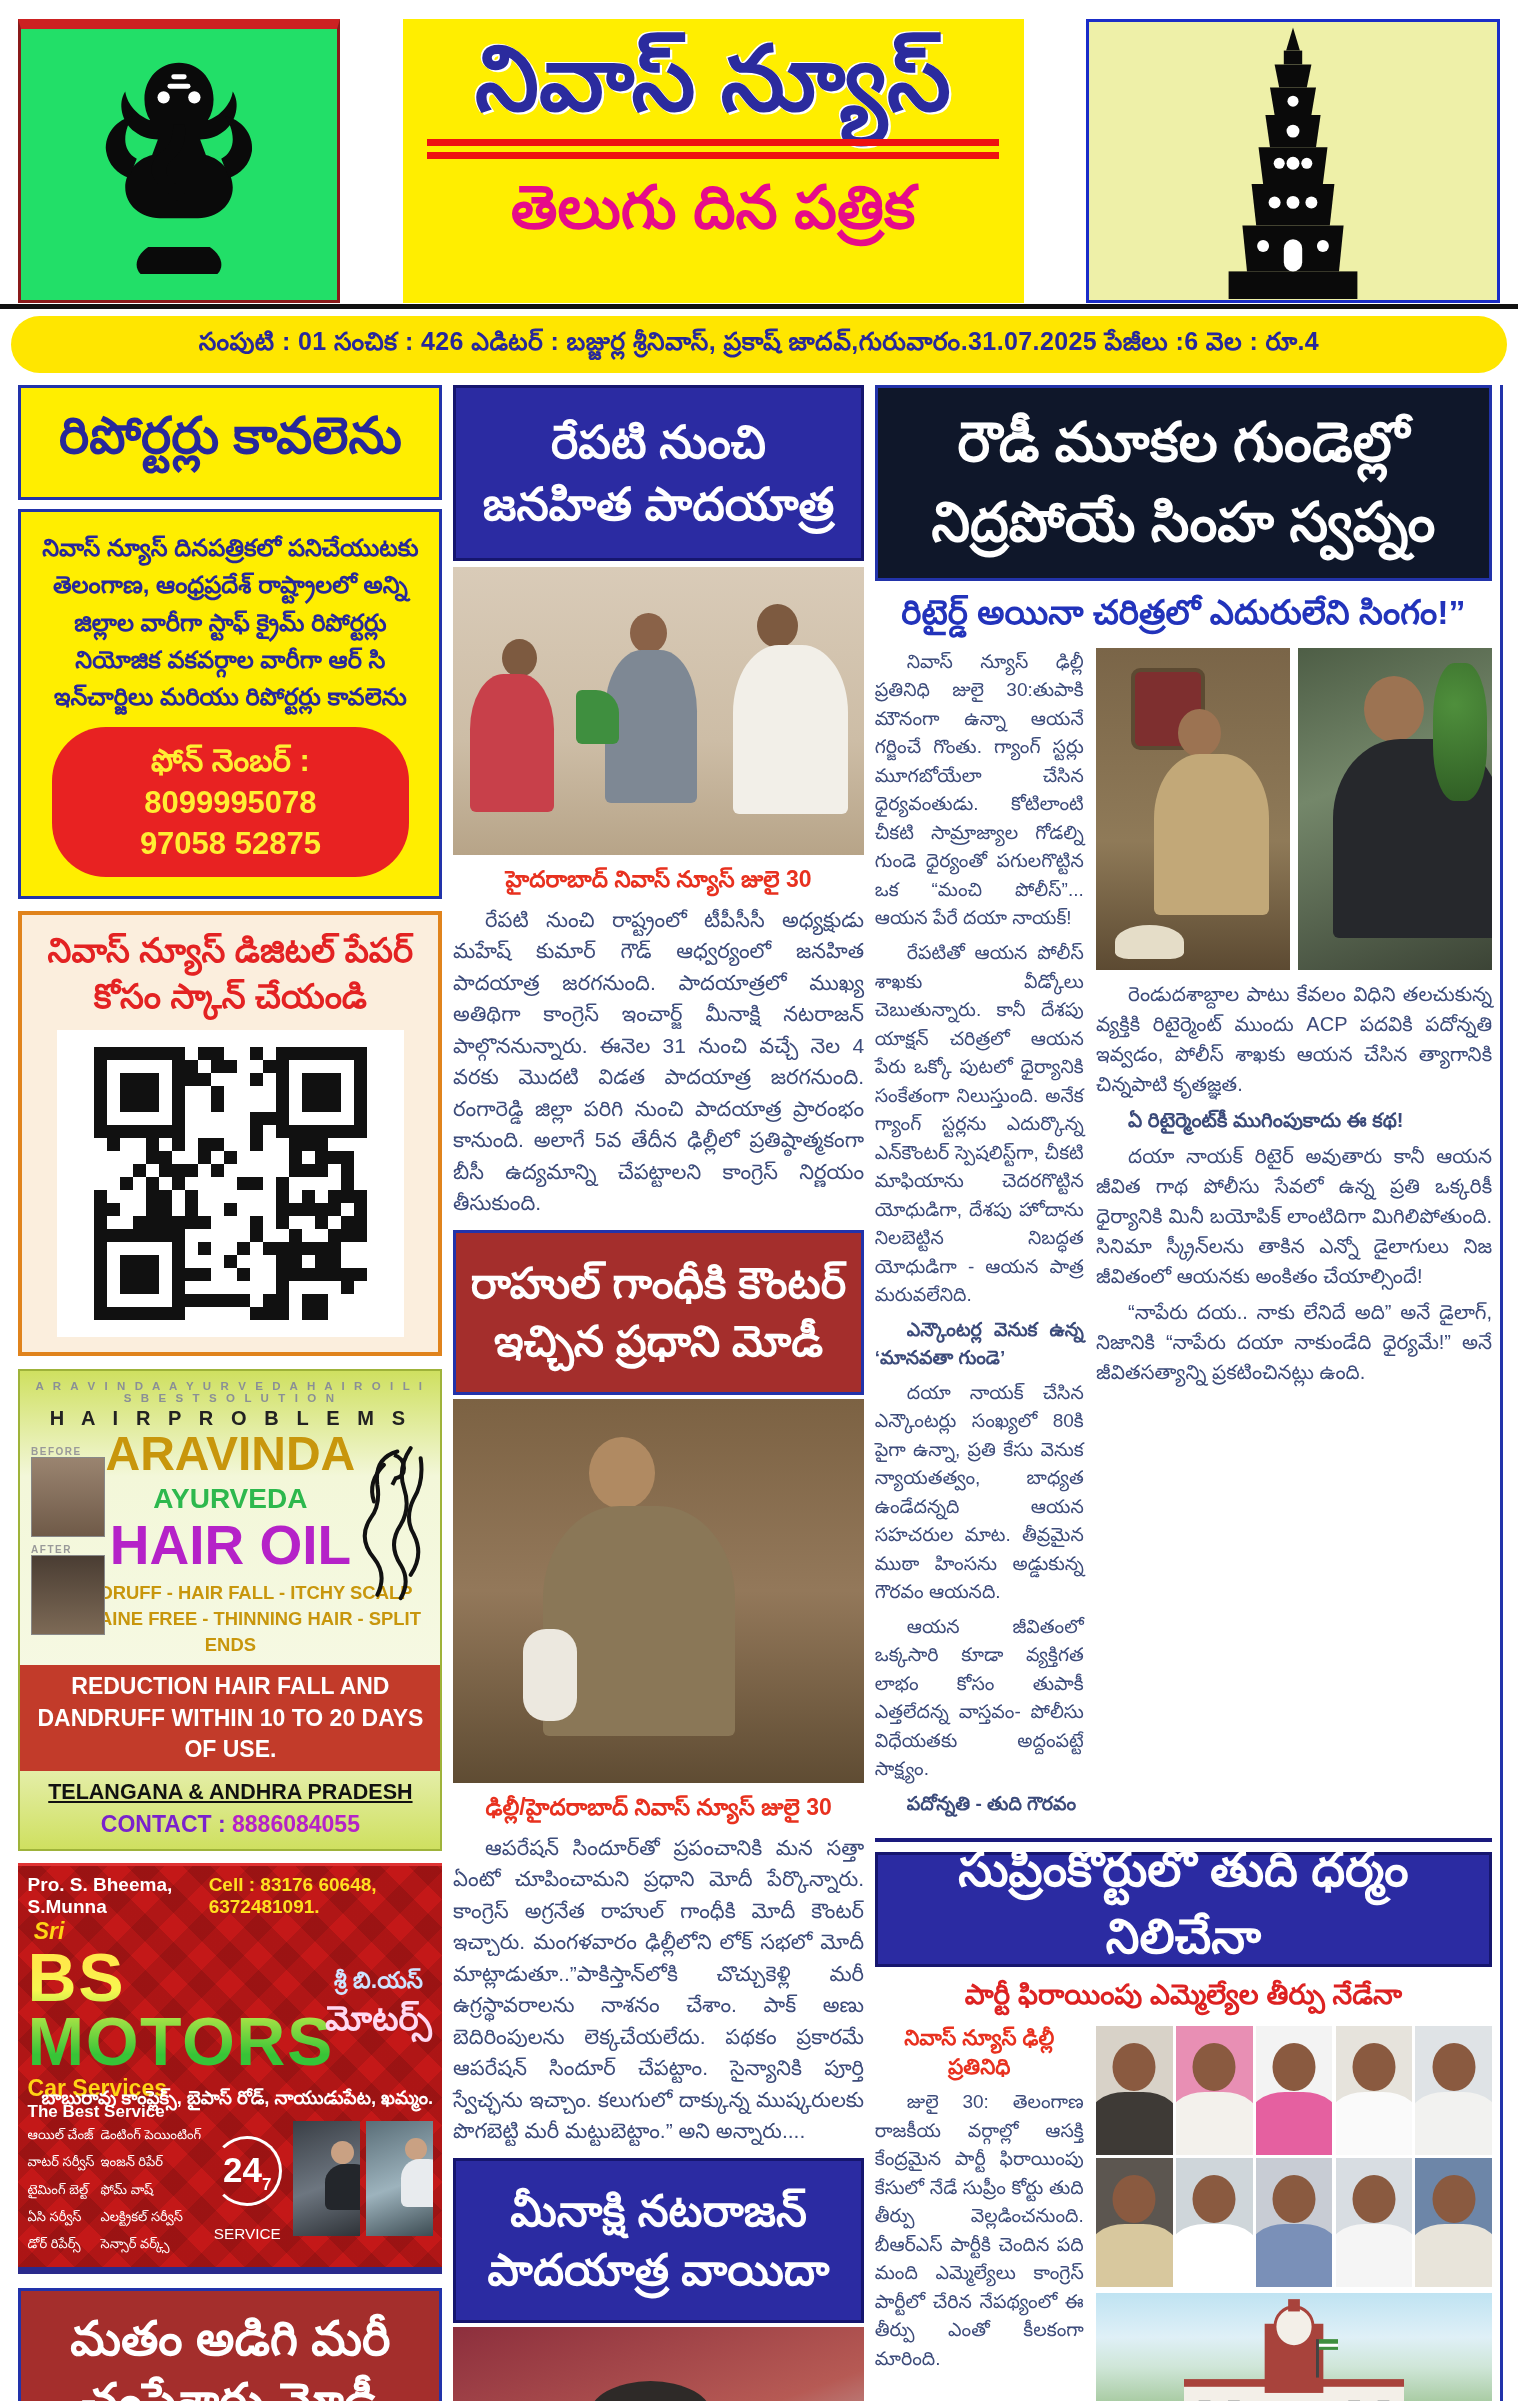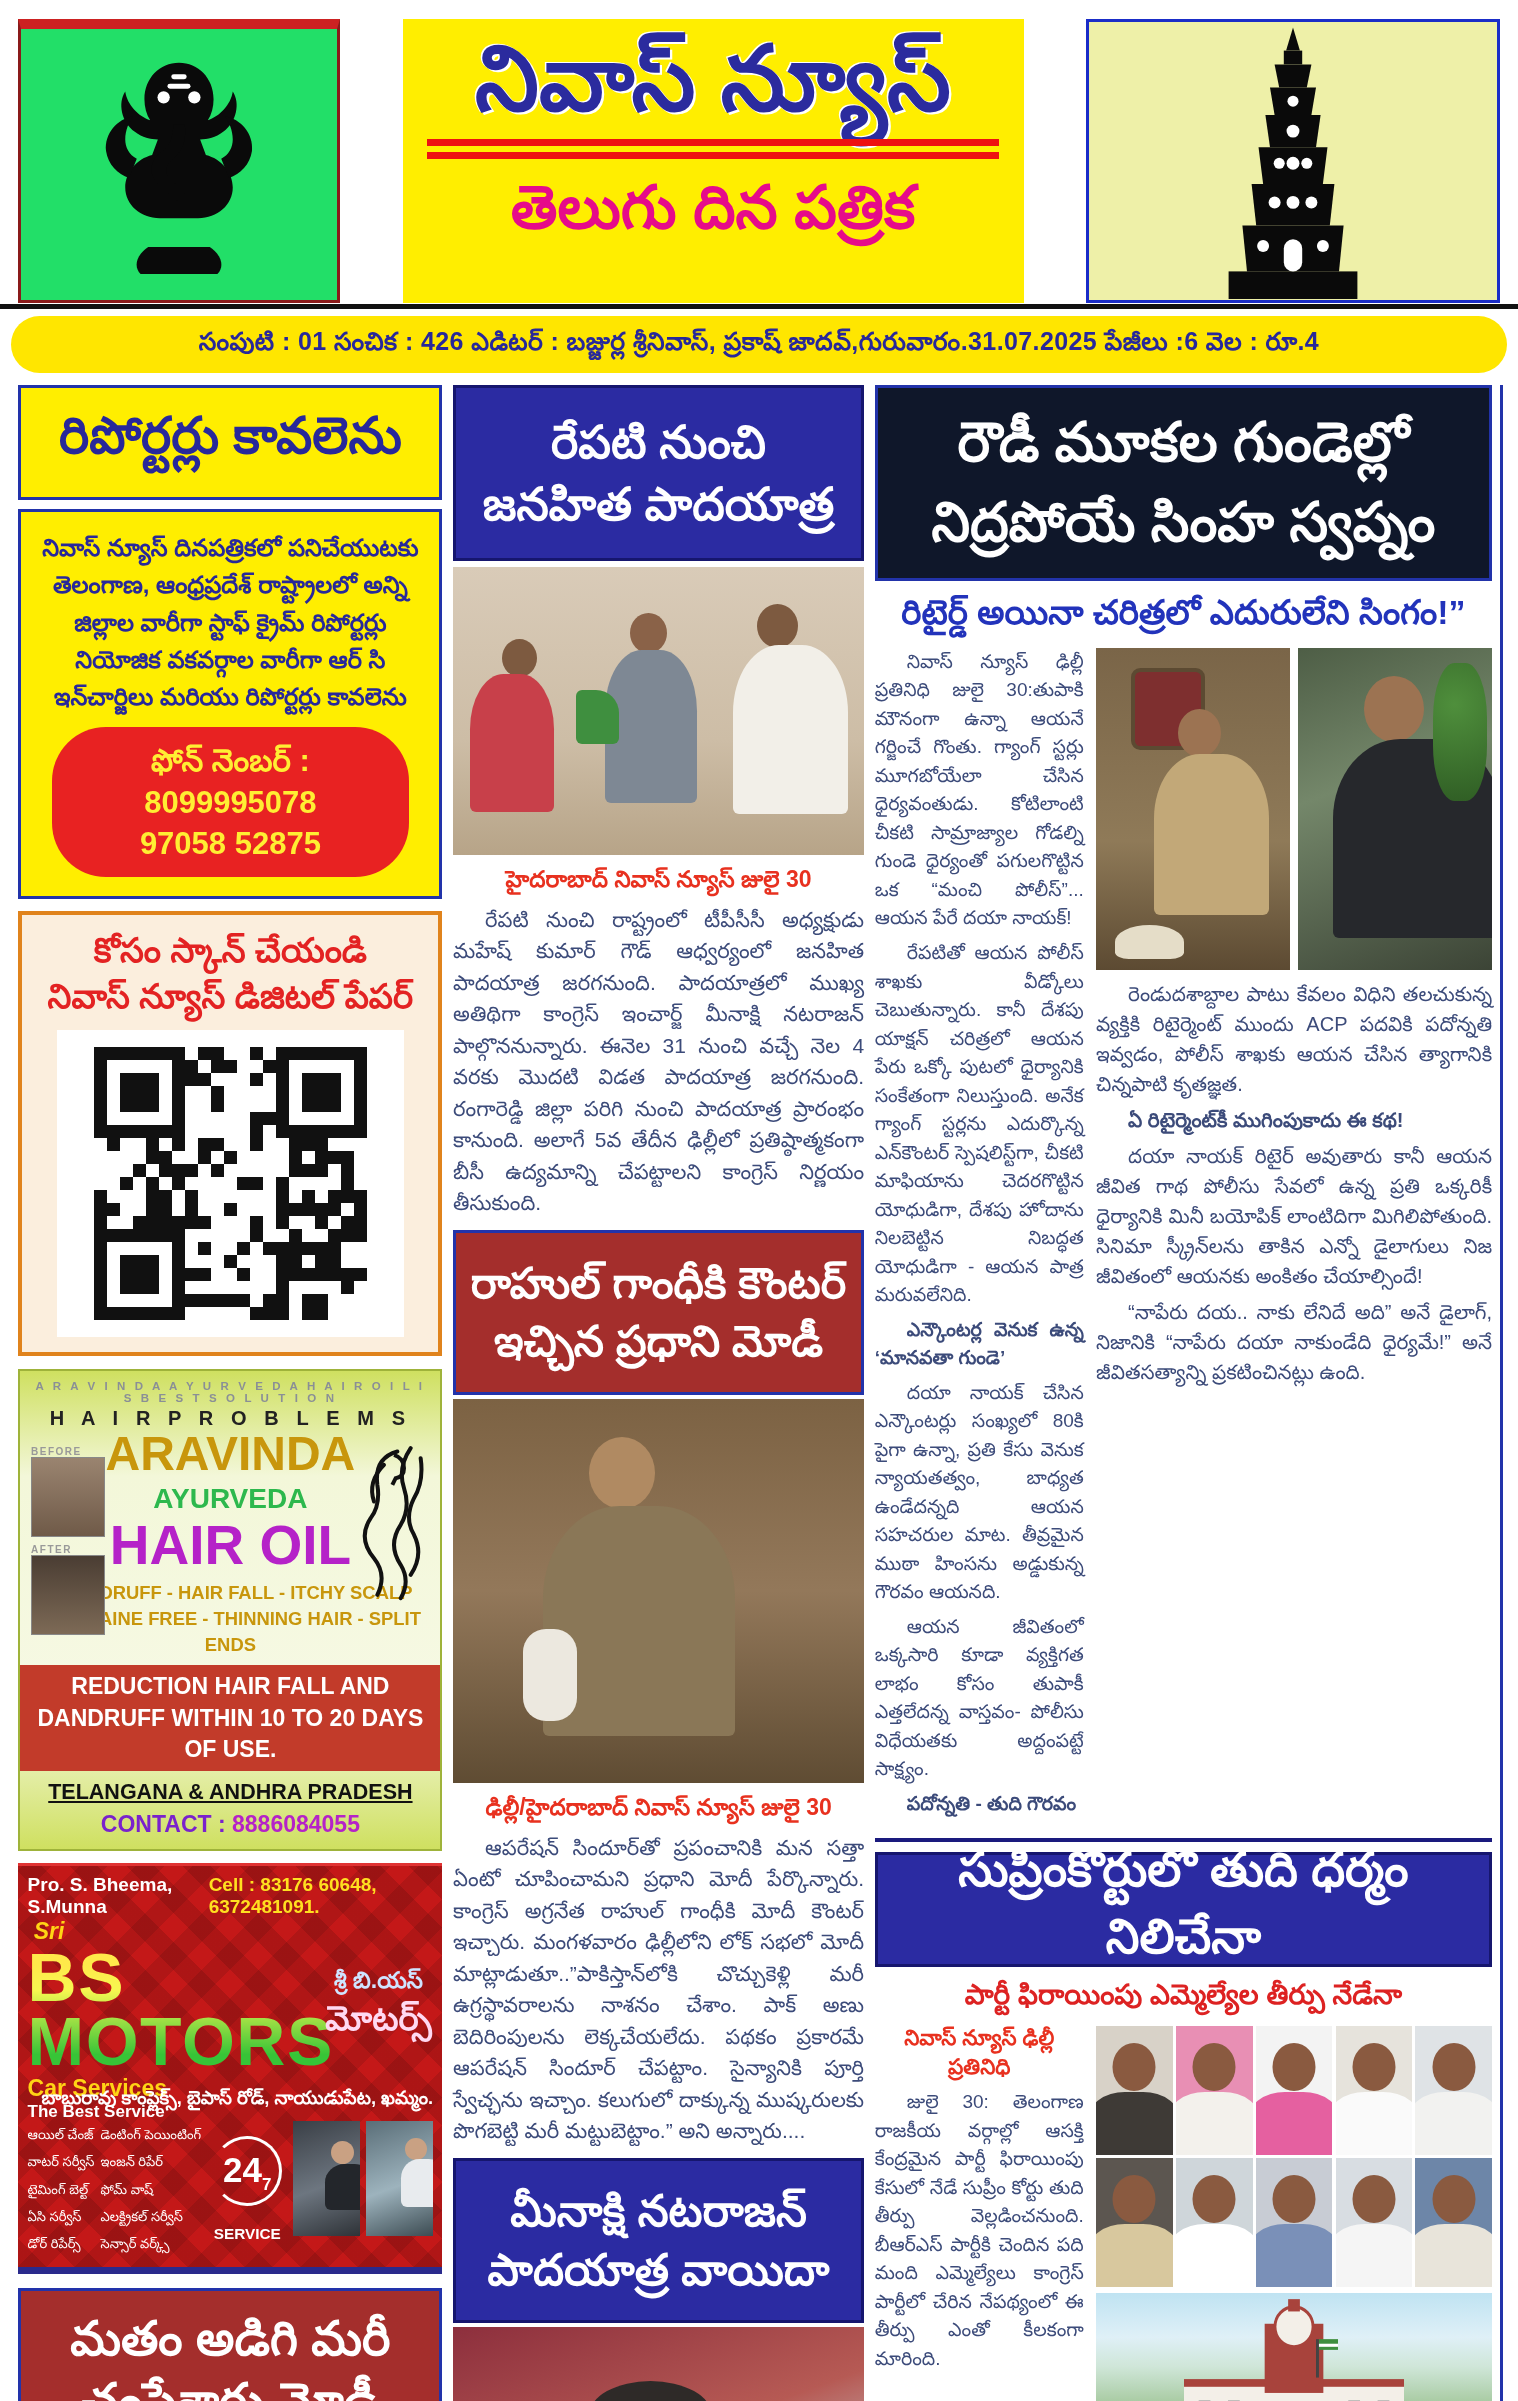--- a/index.html
+++ b/index.html
@@ -80,21 +80,21 @@
   .bsm .tel-right{position:absolute;right:10.7px;top:101px;text-align:center;}
   .bsm .tel-right .t1{color:#cfe4ff;font-size:23px;font-weight:bold;}
   .bsm .tel-right .t2{color:#ffd9f2;font-size:34px;font-weight:bold;}
   .bsm .carserv{color:#ffd415;font-size:23px;font-weight:bold;margin-top:1.5px;}
   .bsm .bestserv{color:#ffffff;font-size:17px;font-weight:bold;}
   .bsm .addr{color:#ffffff;font-size:18.4px;font-weight:bold;text-align:right;margin-top:-35px;}
   .bsm .botrow{display:flex;gap:6.1px;margin-top:7.7px;align-items:stretch;}
   .bsm .svc{font-size:13px;line-height:2.1;white-space:nowrap;}
   .bsm .s247{width:80px;text-align:center;align-self:center;}
   .bsm .s247 .num{font-size:35px;font-weight:bold;color:#fff;border:3.8px solid #fff;border-left-color:transparent;border-radius:50%;width:64px;height:64px;line-height:61px;margin:0 auto;}
-  .bsm .s247 .lab{font-size:15.3px;font-weight:bold;margin-top:19px;}
+  .bsm .s247 .lab{font-size:15.3px;font-weight:normal;margin-top:19px;}
   .bsm .shotbox{flex:1;height:115px;position:relative;overflow:hidden;}
   .modi2-photo{height:384px;background:linear-gradient(180deg,#7c6243 0%,#93785a 50%,#5f4c33 100%);}
   .meen-photo{height:399px;background:linear-gradient(160deg,#8d2f3d 0%,#b65a54 35%,#c8cdd2 60%,#9c3b45 100%);}
   .jan-photo{height:288px;background:linear-gradient(180deg,#d9cbb8 0%,#cdbda6 60%,#b7a488 100%);}
   .police-photo{background:linear-gradient(180deg,#7a6548 0%,#8f7a58 60%,#5c4a32 100%);}
   .smile-photo{background:linear-gradient(160deg,#4e5e46 0%,#74876a 40%,#3c4436 100%);}
   .court-photo{background:linear-gradient(180deg,#bfe3f2 0%,#dff0f7 18%,#cfe6d8 30%,#7fae6a 60%,#4c7f3f 100%);}
 
   
   .c3-flex{display:flex;gap:12.3px;margin-top:7.7px;}
@@ -185,22 +185,22 @@
 
       <div class="yellow-box rep-body">
         <div class="txt">నివాస్ న్యూస్  దినపత్రికలో పనిచేయుటకు తెలంగాణ, ఆంధ్రప్రదేశ్ రాష్ట్రాలలో అన్ని జిల్లాల వారీగా స్టాఫ్ క్రైమ్ రిపోర్టర్లు నియోజిక వకవర్గాల వారీగా ఆర్ సి ఇన్‌చార్జిలు మరియు రిపోర్టర్లు కావలెను</div>
         <div class="phone-pill">
           <div>ఫోన్ నెంబర్ : 8099995078</div>
           <div>97058 52875</div>
         </div>
       </div>
 
       <div class="qr-ad">
+        <div class="qtitle">నివాస్ న్యూస్ డిజిటల్ పేపర్</div>
         <div class="qtitle">కోసం స్కాన్ చేయండి</div>
-        <div class="qtitle">నివాస్ న్యూస్ డిజిటల్ పేపర్</div>
         <div class="qr-wrap">
           <div class="qr-grid" id="qr">
               <i class="on"></i>
               <i class="on"></i>
               <i class="on"></i>
               <i class="on"></i>
               <i class="on"></i>
               <i class="on"></i>
               <i class="on"></i>
               <i></i>

